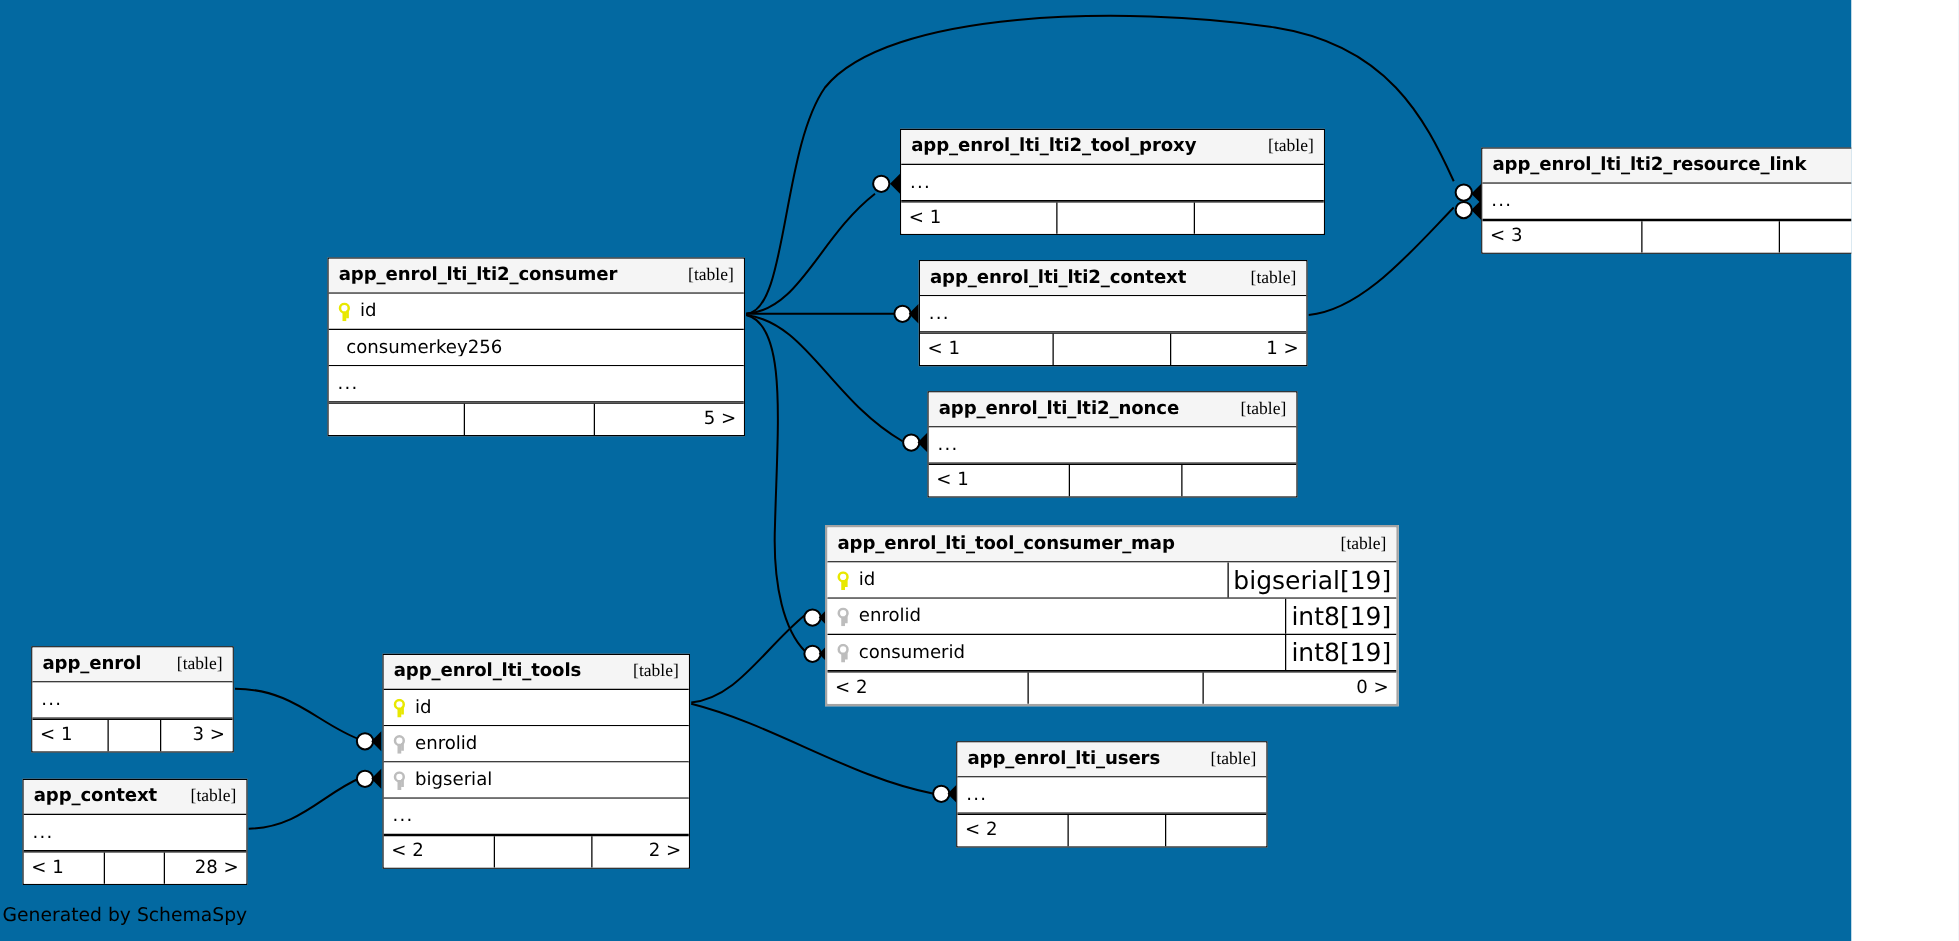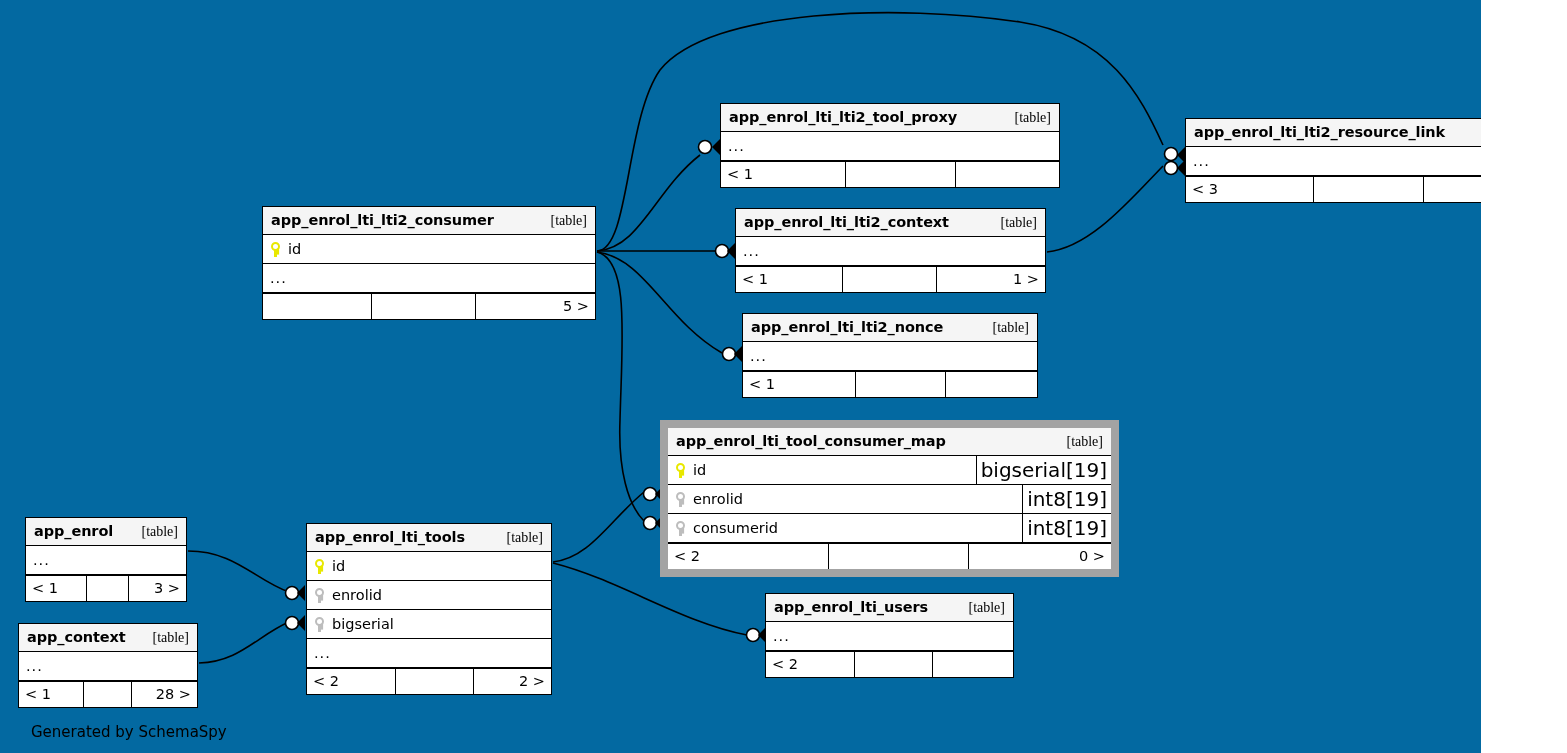--- a/index.html
+++ b/index.html
@@ -28,21 +28,21 @@
   }
   .table-node {
     position: absolute;
     box-sizing: border-box;
     border: 1px solid #000000;
     background: #ffffff;
     font-size: 14.5px;
     line-height: 1;
   }
   .table-node.focal {
-    border: 8px solid #a3a3a3;
+    border: 2px solid #a3a3a3;
   }
   .t-header {
     display: flex;
     align-items: center;
     justify-content: space-between;
     box-sizing: border-box;
     background: #f5f5f5;
     border-bottom: 1px solid #000000;
     padding: 0 8px;
     height: 28px;
@@ -134,21 +134,21 @@
     padding: 0 6px;
     overflow: hidden;
     white-space: nowrap;
   }
   .f-cell + .f-cell { border-left: 1px solid #000000; }
   .f-left { justify-content: flex-start; }
   .f-mid { justify-content: center; }
   .f-right { justify-content: flex-end; }
   #credit {
     position: absolute;
-    left: 31px;
+    left: 2px;
     top: 723px;
     font-size: 15px;
     white-space: nowrap;
     text-align: center;
   }
 </style>
 </head>
 <body>
 
 <div id="canvas">
@@ -263,20 +263,25 @@
           <span class="t-tag">[table]</span>
         </div>
         <div class="t-row">
           <div class="r-main">
             <span class="keyicon pk"></span>
             <span class="r-label">id</span>
           </div>
         </div>
         <div class="t-row">
           <div class="r-main">
+            <span class="r-label">consumerkey256</span>
+          </div>
+        </div>
+        <div class="t-row">
+          <div class="r-main">
             <span class="r-label ellipsis">...</span>
           </div>
         </div>
         <div class="t-footer">
           <div class="f-cell f-left" style="flex: 0 0 108px;"></div>
           <div class="f-cell f-mid" style="flex: 0 0 104px;"></div>
           <div class="f-cell f-right" style="flex: 1 1 auto;">5 &gt;</div>
         </div>
       </div>
       <div class="table-node" style="left: 742px; top: 313px; width: 296px;">

